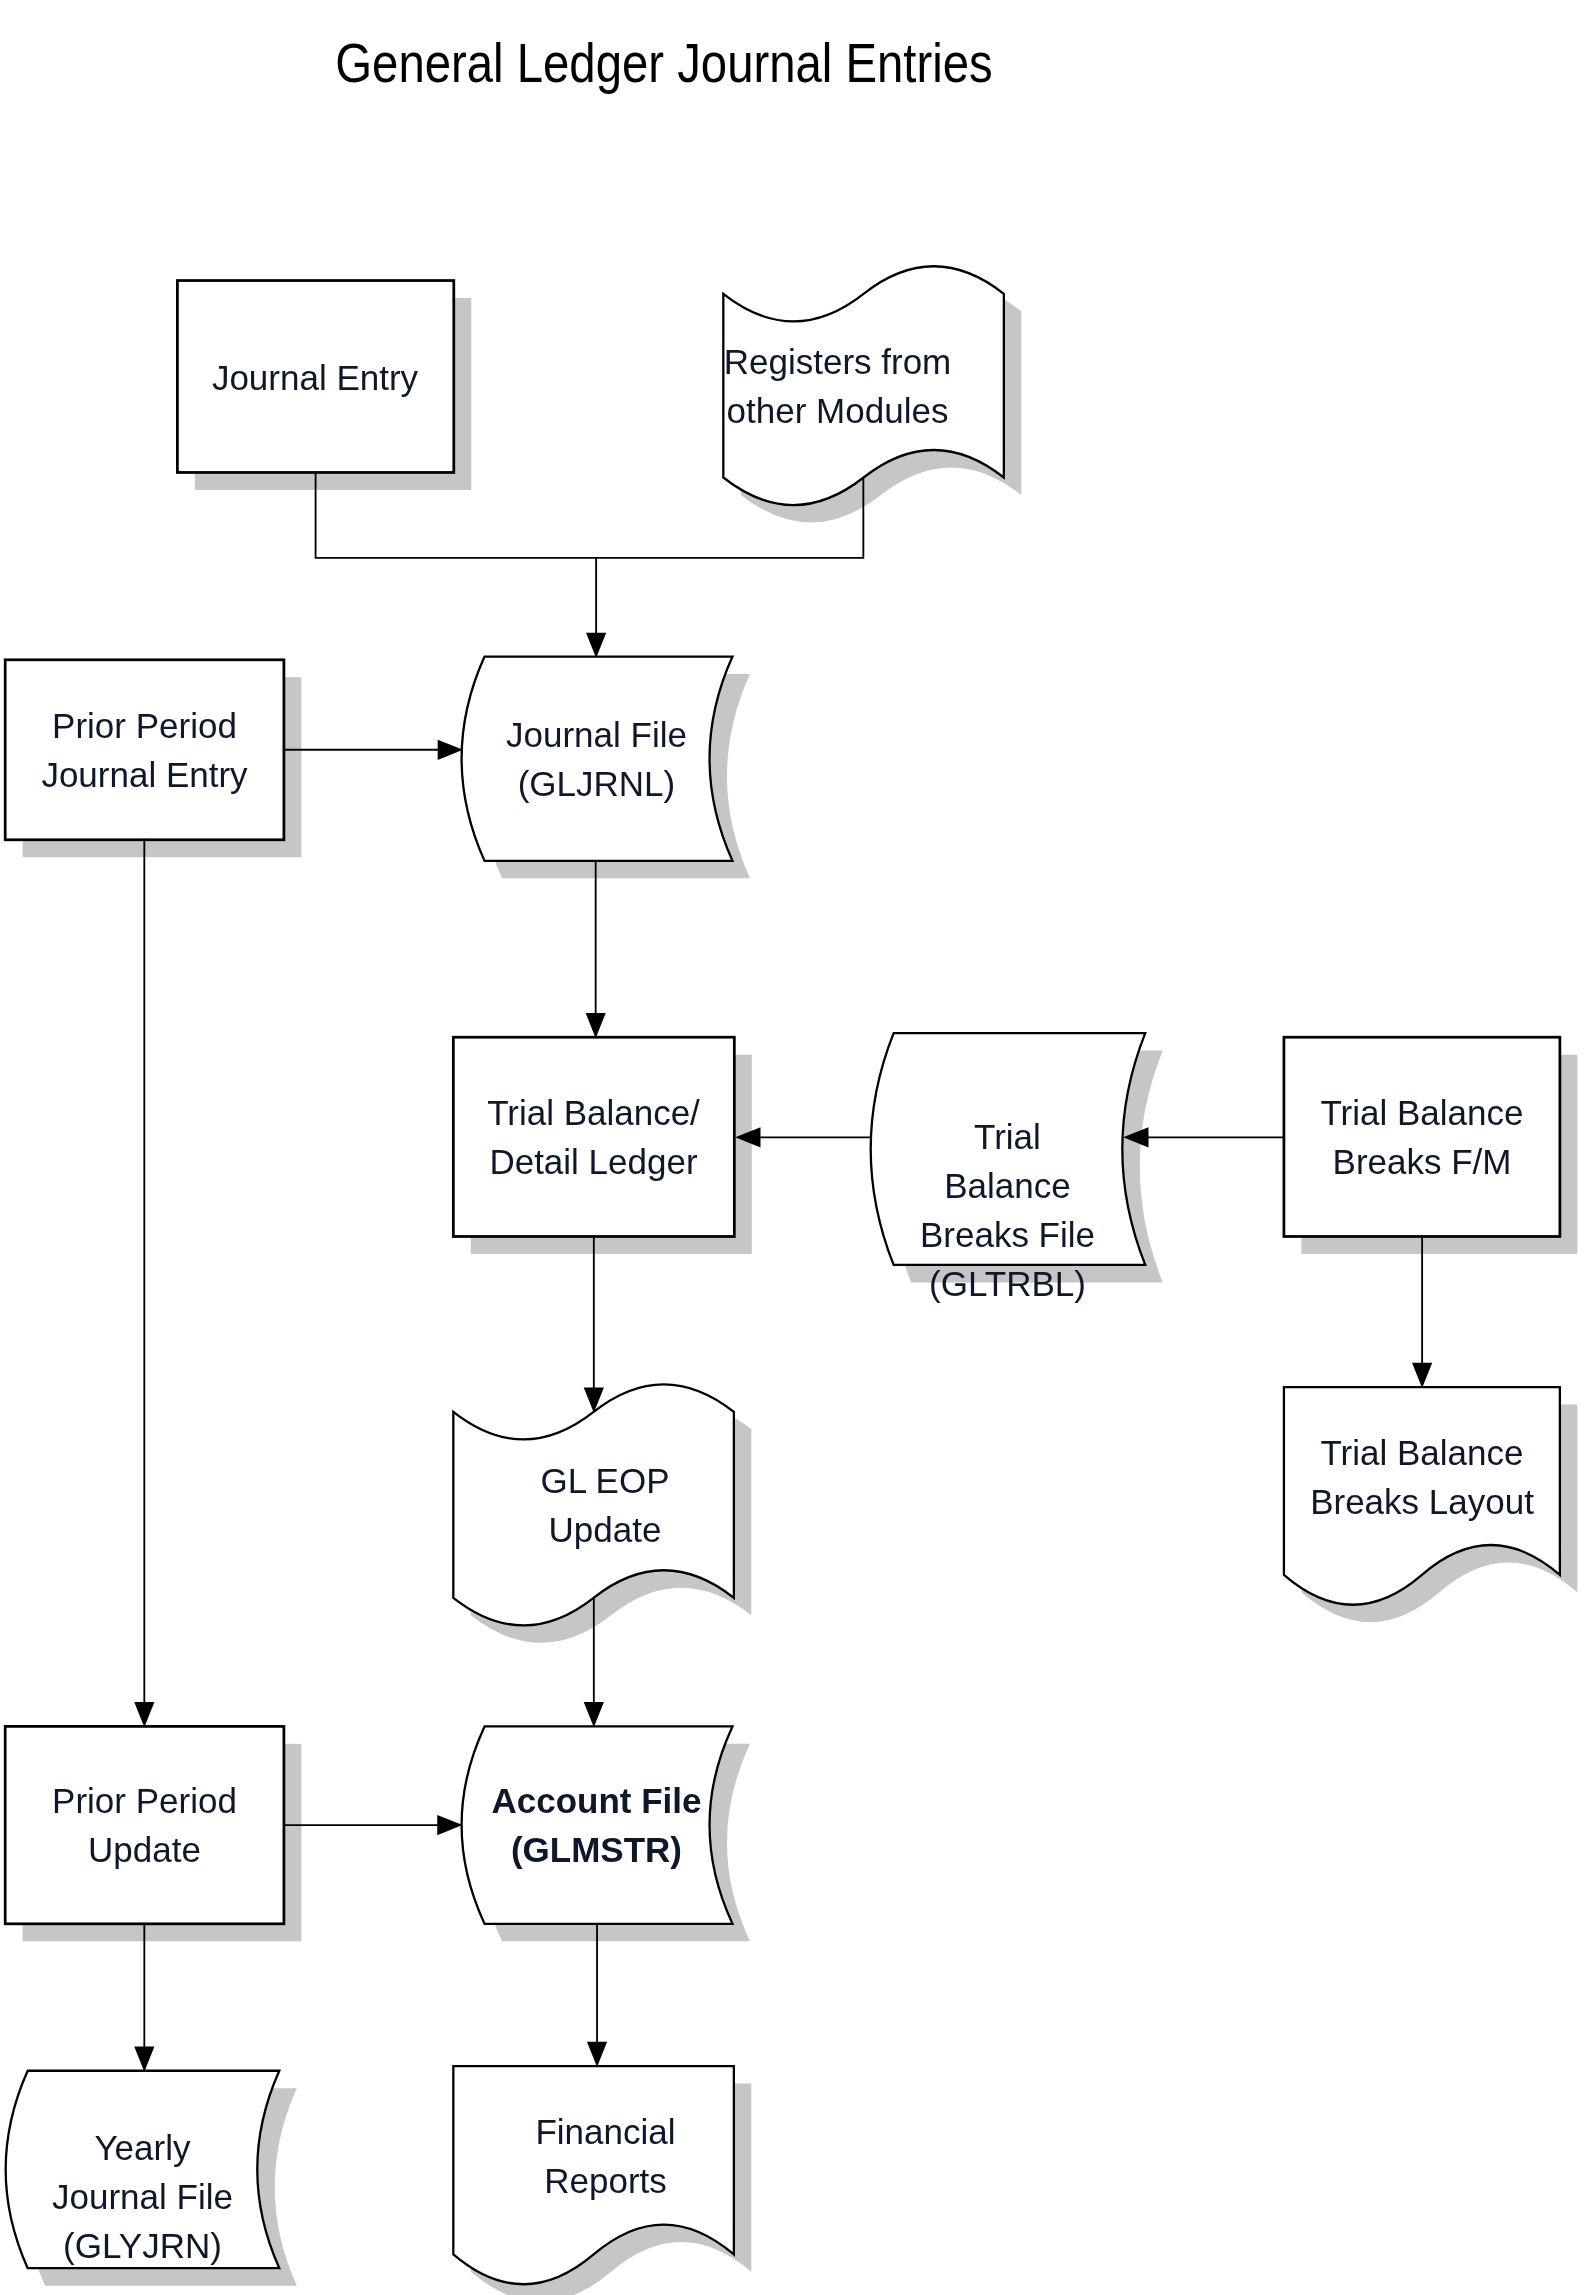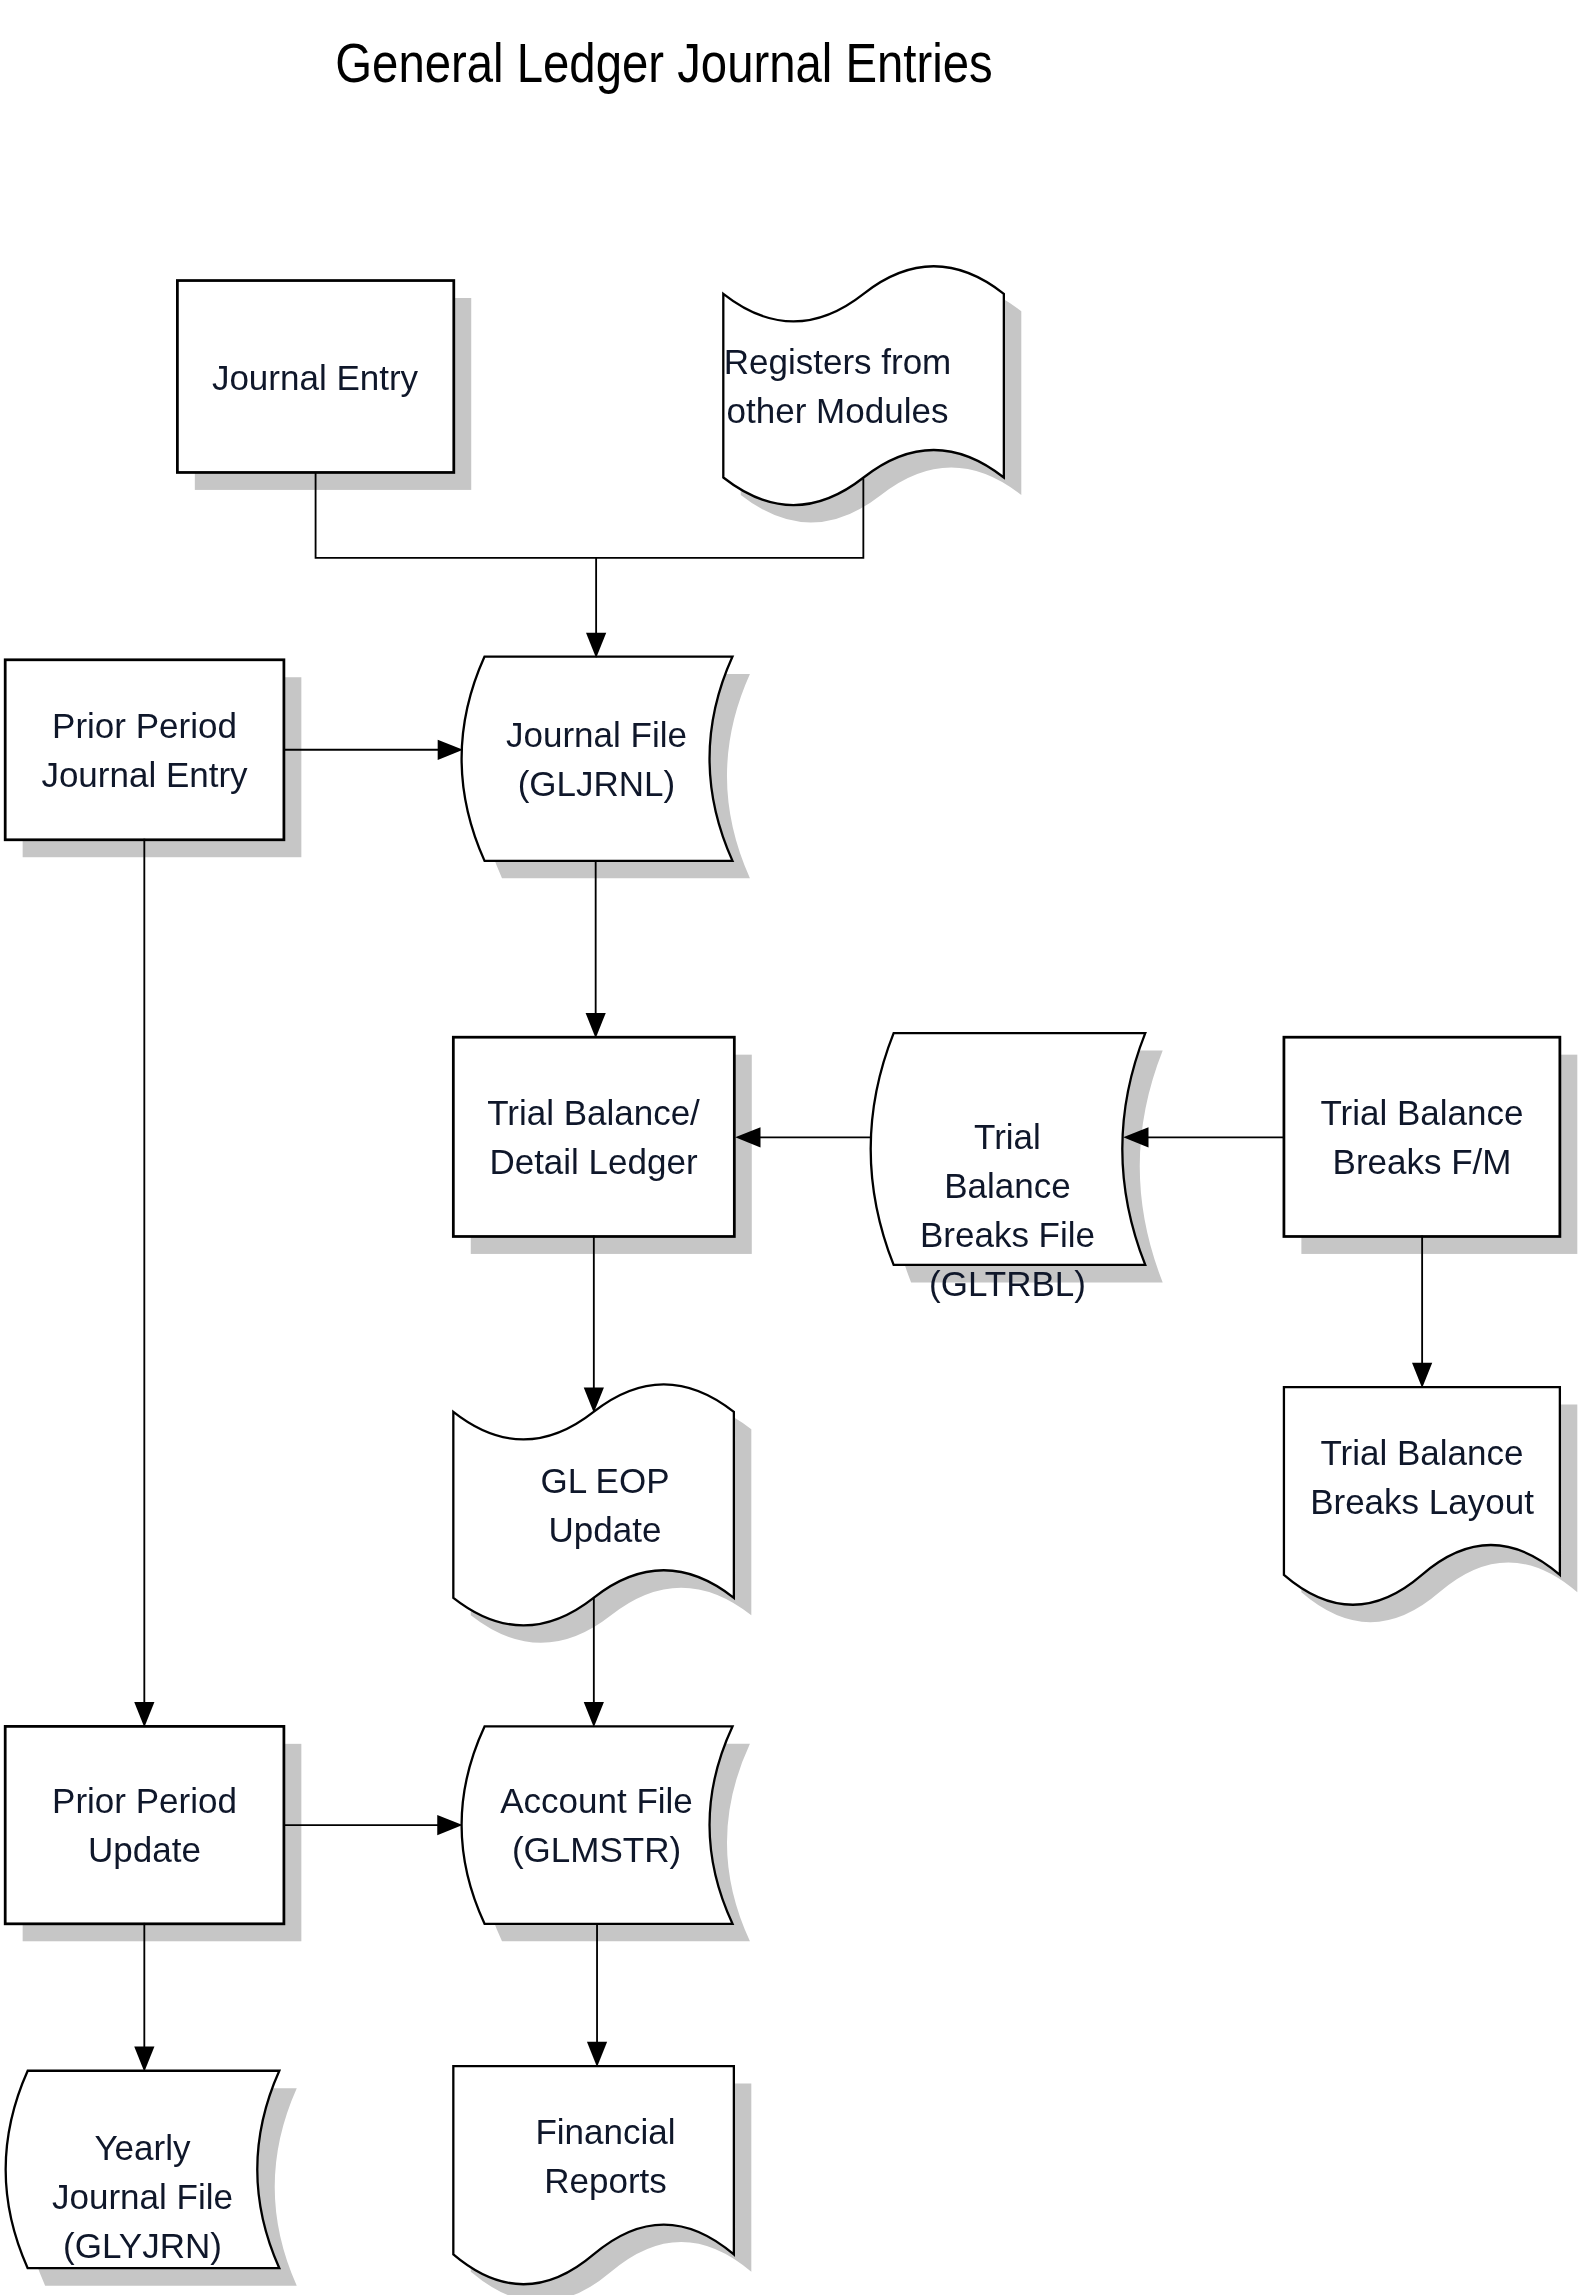--- a/index.html
+++ b/index.html
@@ -226,21 +226,21 @@
 
   <div class="node-label" style="left:1284px; top:1387px; width:276px; height:179px;">Trial Balance
 Breaks Layout</div>
 
   <div class="node-label" style="left:453px; top:1412px; width:304px; height:186px;">GL EOP
 Update</div>
 
   <div class="node-label" style="left:5px; top:1726px; width:279px; height:197px;">Prior Period
 Update</div>
 
-  <div class="node-label" style="left:461px; top:1726px; width:271px; height:197px;">Account File
+  <div class="node-label" style="left:461px; top:1726px; width:271px; height:197px;font-weight:bold;">Account File
 (GLMSTR)</div>
 
   <div class="node-label" style="left:5.5px; top:2071px; width:274px; height:251px;">Yearly
 Journal File
 (GLYJRN)</div>
 
   <div class="node-label" style="left:453px; top:2066px; width:305px; height:179px;">Financial
 Reports</div>
 
 </div>

